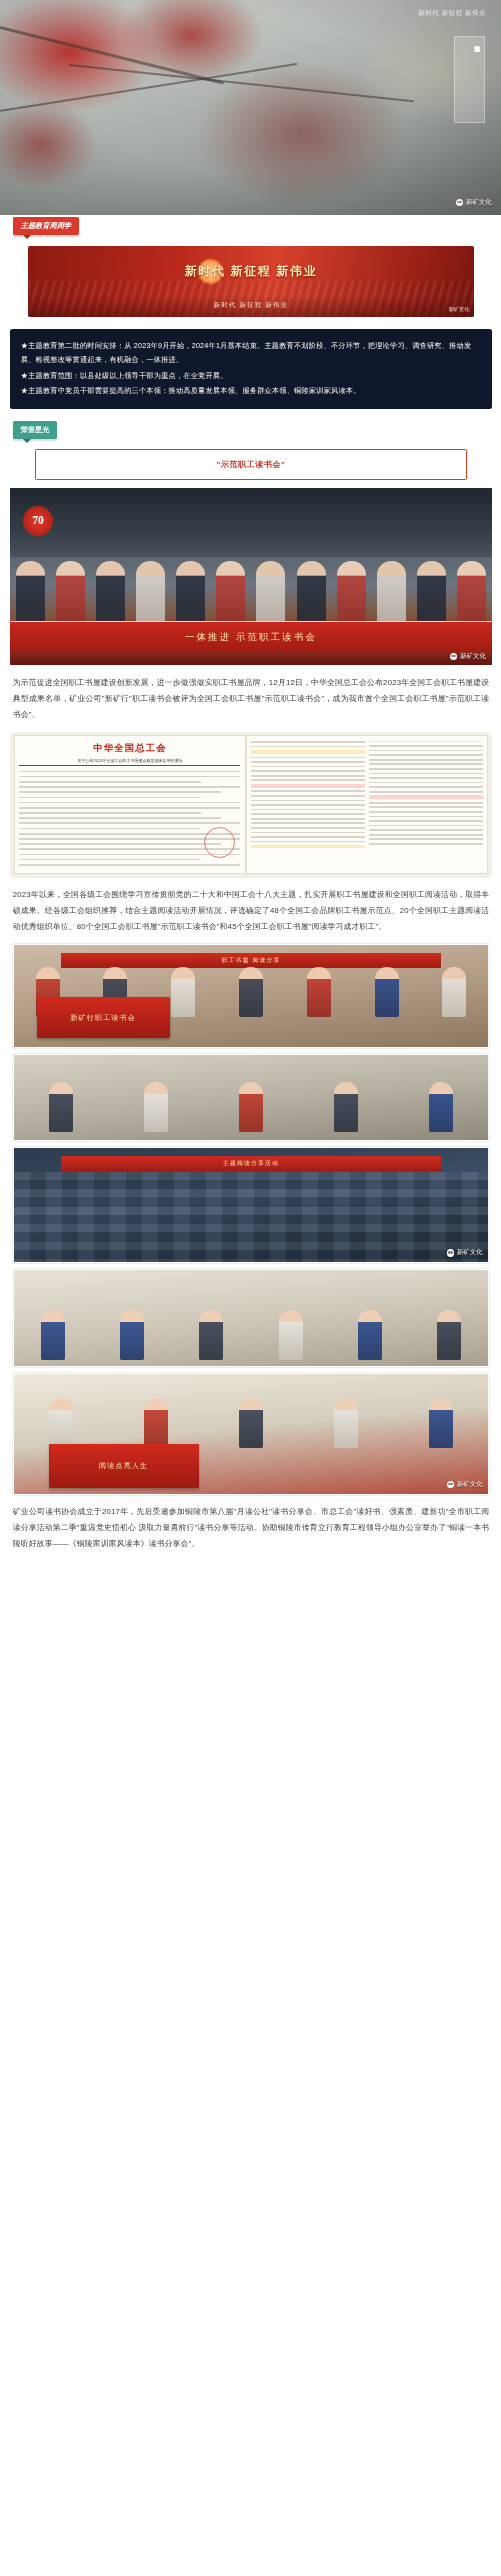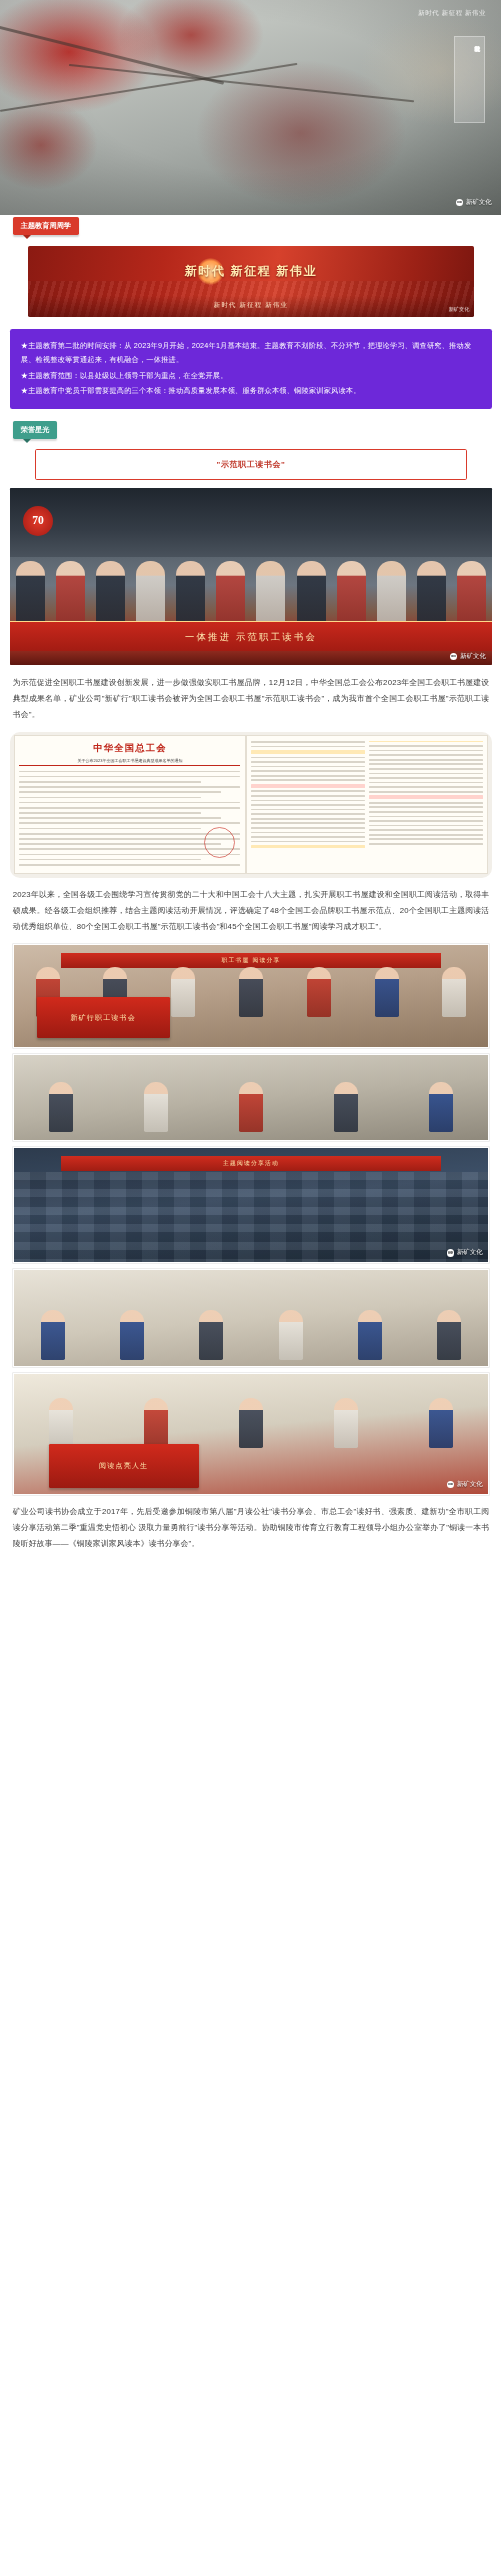--- a/index.html
+++ b/index.html
@@ -114,20 +114,21 @@
   .tag-red {
     display: inline-block;
     background: #d93a2b;
     color: #fff;
     font-size: 7.2px;
     font-weight: bold;
     padding: 4px 8px;
     border-radius: 1.7px;
     position: relative;
     box-shadow: 0 1.2px 1.7px rgba(0,0,0,.18);
+    font-style: italic;
   }
   .tag-red::after {
     content: "";
     position: absolute;
     left: 10.4px;
     bottom: -4px;
     border-left: 4px solid transparent;
     border-right: 4px solid transparent;
     border-top: 4px solid #a8281c;
   }
@@ -185,21 +186,21 @@
     position:absolute;
     right: 4.6px;
     bottom: 3.5px;
     color: rgba(255,255,255,.85);
     font-size: 5.2px;
   }
 
   
   .note-green {
     margin: 7px 10.4px 10.4px;
-    background: #6d28d9;
+    background: #0f172a;
     color: #ffffff;
     font-size: 7.2px;
     line-height: 2.0;
     padding: 9.3px 10.4px;
     border-radius: 2.3px;
     letter-spacing: 0.2px;
   }
   .note-green p { margin: 0 0 1.2px; }
 
   
@@ -320,21 +321,21 @@
     letter-spacing: 0.2px;
   }
 
   
   .docs-img {
     margin: 3.5px 10.4px 5.8px;
     height: 146px;
     display: flex;
     gap: 0;
     background: #f2efe9;
-    border-radius: 10px;
+    border-radius: 5px;
     overflow: hidden;
     padding: 3.5px;
   }
   .doc-sheet {
     flex: 1;
     background: #fffdf7;
     border: 0.6px solid #e4ded2;
     position: relative;
     padding: 5.8px 4.6px;
     overflow: hidden;

